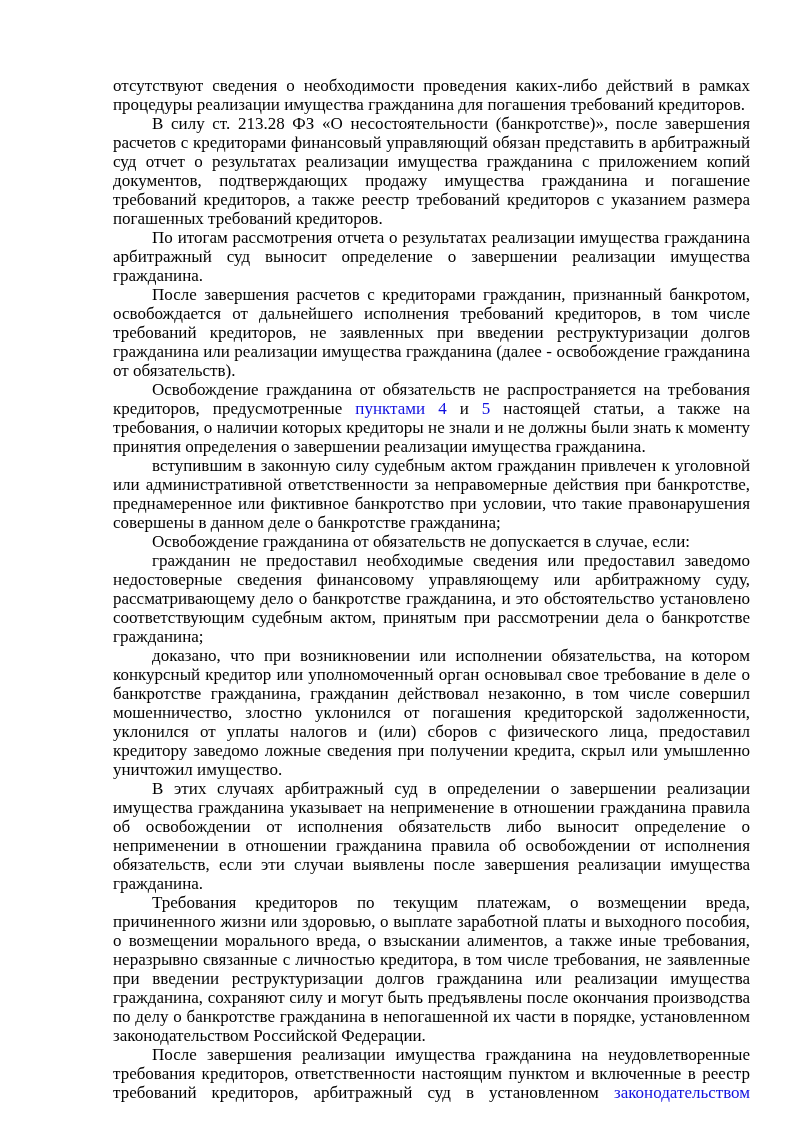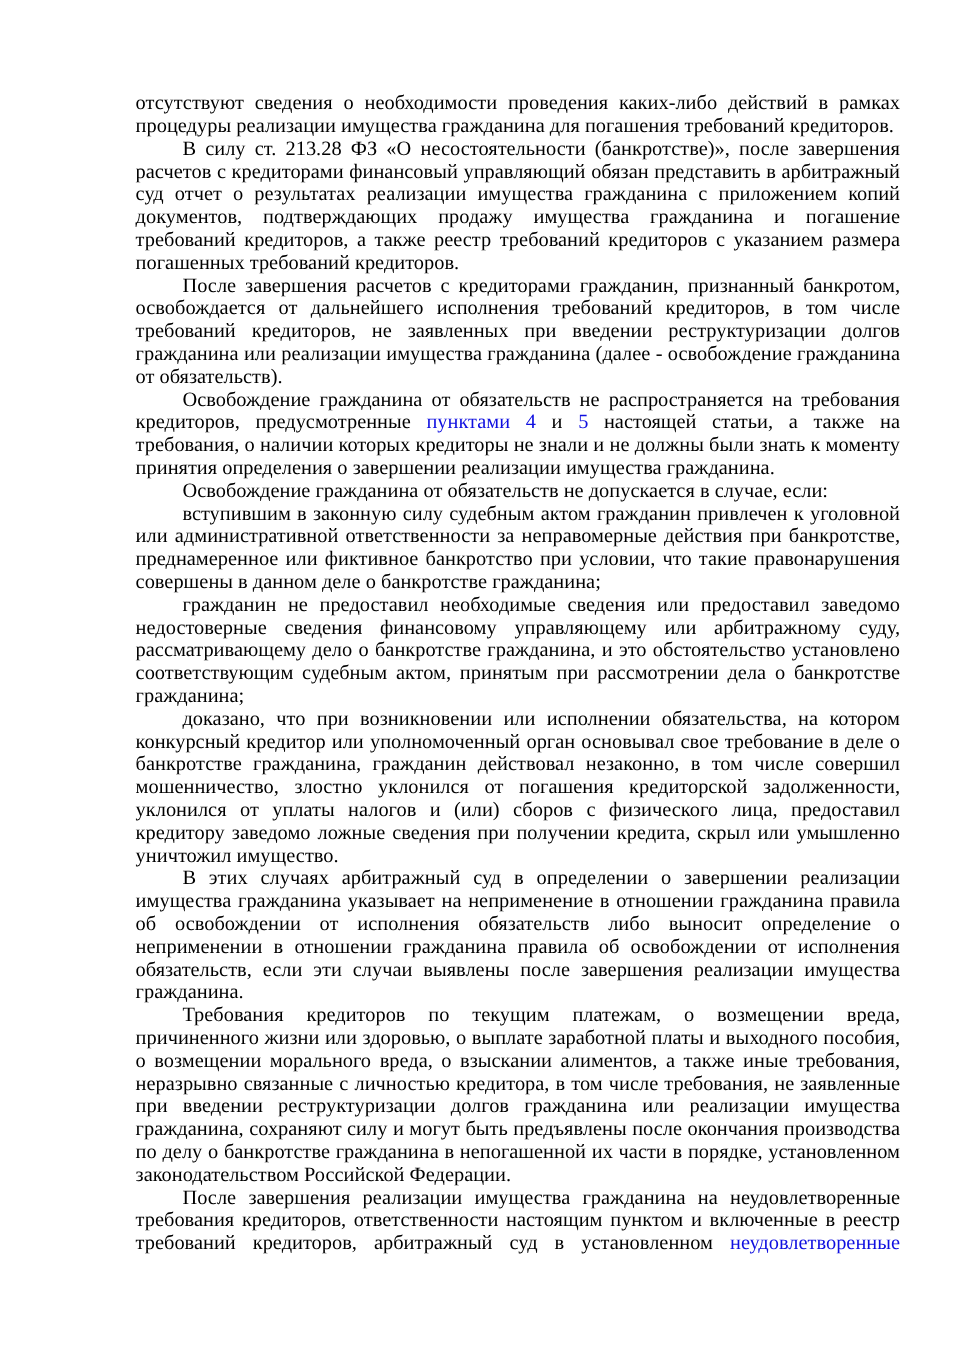--- a/index.html
+++ b/index.html
@@ -47,33 +47,34 @@
 </head>
 <body>
 
 <div class="page">
   <div class="doc-body">
 
     <p class="para"><span>отсутствуют сведения о необходимости проведения каких-либо действий в рамках процедуры реализации имущества гражданина для погашения требований кредиторов.</span></p>
 
     <p class="para indent"><span>В силу ст. 213.28 ФЗ «О несостоятельности (банкротстве)», после завершения расчетов с кредиторами финансовый управляющий обязан представить в арбитражный суд отчет о результатах реализации имущества гражданина с приложением копий документов, подтверждающих продажу имущества гражданина и погашение требований кредиторов, а также реестр требований кредиторов с указанием размера погашенных требований кредиторов.</span></p>
 
+    <p class="para indent"><span>По итогам рассмотрения отчета о результатах реализации имущества гражданина арбитражный суд выносит определение о завершении реализации имущества гражданина.</span></p>
 
     <p class="para indent"><span>После завершения расчетов с кредиторами гражданин, признанный банкротом, освобождается от дальнейшего исполнения требований кредиторов, в том числе требований кредиторов, не заявленных при введении реструктуризации долгов гражданина или реализации имущества гражданина (далее - освобождение гражданина от обязательств).</span></p>
 
     <p class="para indent"><span>Освобождение гражданина от обязательств не распространяется на требования кредиторов, предусмотренные </span><a class="doclink">пунктами 4</a><span> и </span><a class="doclink">5</a><span> настоящей статьи, а также на требования, о наличии которых кредиторы не знали и не должны были знать к моменту принятия определения о завершении реализации имущества гражданина.</span></p>
 
+    <p class="para indent"><span>вступившим в законную силу судебным актом гражданин привлечен к уголовной или административной ответственности за неправомерные действия при банкротстве, преднамеренное или фиктивное банкротство при условии, что такие правонарушения совершены в данном деле о банкротстве гражданина;</span></p>
+
     <p class="para indent"><span>Освобождение гражданина от обязательств не допускается в случае, если:</span></p>
-
-    <p class="para indent"><span>вступившим в законную силу судебным актом гражданин привлечен к уголовной или административной ответственности за неправомерные действия при банкротстве, преднамеренное или фиктивное банкротство при условии, что такие правонарушения совершены в данном деле о банкротстве гражданина;</span></p>
 
     <p class="para indent"><span>гражданин не предоставил необходимые сведения или предоставил заведомо недостоверные сведения финансовому управляющему или арбитражному суду, рассматривающему дело о банкротстве гражданина, и это обстоятельство установлено соответствующим судебным актом, принятым при рассмотрении дела о банкротстве гражданина;</span></p>
 
     <p class="para indent"><span>доказано, что при возникновении или исполнении обязательства, на котором конкурсный кредитор или уполномоченный орган основывал свое требование в деле о банкротстве гражданина, гражданин действовал незаконно, в том числе совершил мошенничество, злостно уклонился от погашения кредиторской задолженности, уклонился от уплаты налогов и (или) сборов с физического лица, предоставил кредитору заведомо ложные сведения при получении кредита, скрыл или умышленно уничтожил имущество.</span></p>
 
     <p class="para indent"><span>В этих случаях арбитражный суд в определении о завершении реализации имущества гражданина указывает на неприменение в отношении гражданина правила об освобождении от исполнения обязательств либо выносит определение о неприменении в отношении гражданина правила об освобождении от исполнения обязательств, если эти случаи выявлены после завершения реализации имущества гражданина.</span></p>
 
     <p class="para indent"><span>Требования кредиторов по текущим платежам, о возмещении вреда, причиненного жизни или здоровью, о выплате заработной платы и выходного пособия, о возмещении морального вреда, о взыскании алиментов, а также иные требования, неразрывно связанные с личностью кредитора, в том числе требования, не заявленные при введении реструктуризации долгов гражданина или реализации имущества гражданина, сохраняют силу и могут быть предъявлены после окончания производства по делу о банкротстве гражданина в непогашенной их части в порядке, установленном законодательством Российской Федерации.</span></p>
 
-    <p class="para indent split-continues"><span>После завершения реализации имущества гражданина на неудовлетворенные требования кредиторов, ответственности настоящим пунктом и включенные в реестр требований кредиторов, арбитражный суд в установленном </span><a class="doclink">неудовлетворенные</a></p>
+    <p class="para indent split-continues"><span>После завершения реализации имущества гражданина на неудовлетворенные требования кредиторов, ответственности настоящим пунктом и включенные в реестр требований кредиторов, арбитражный суд в установленном </span><a class="doclink">законодательством</a></p>
 
   </div>
 </div>
 
 </body></html>

